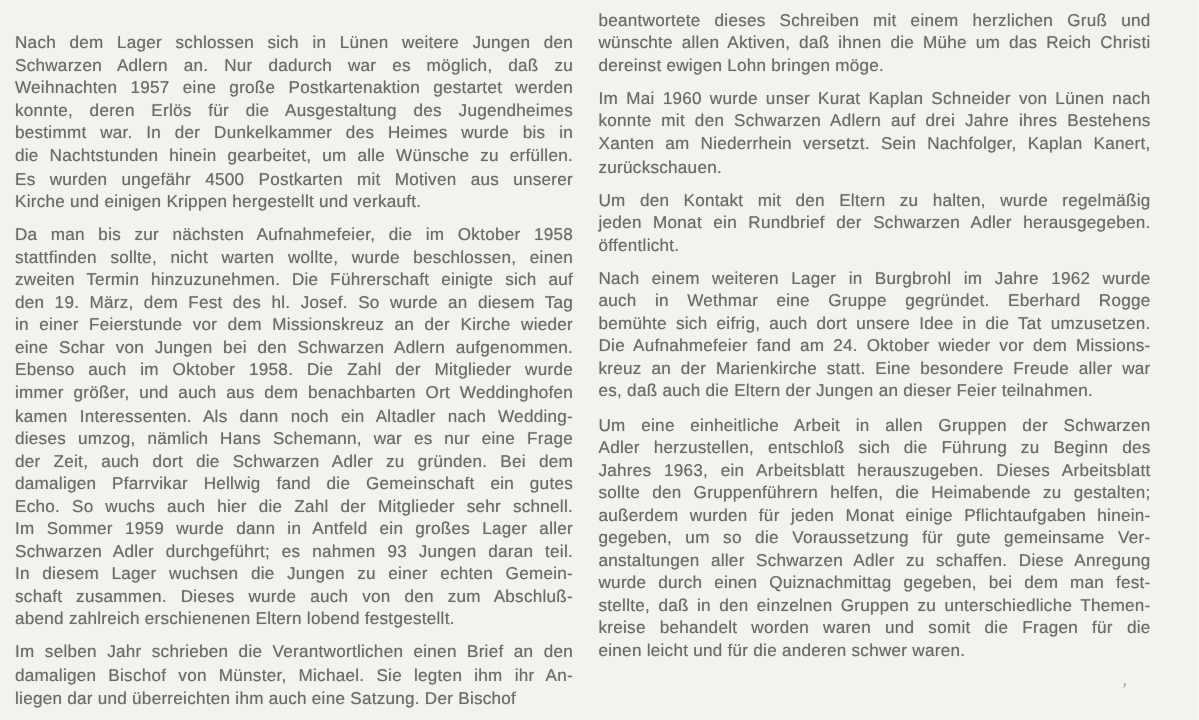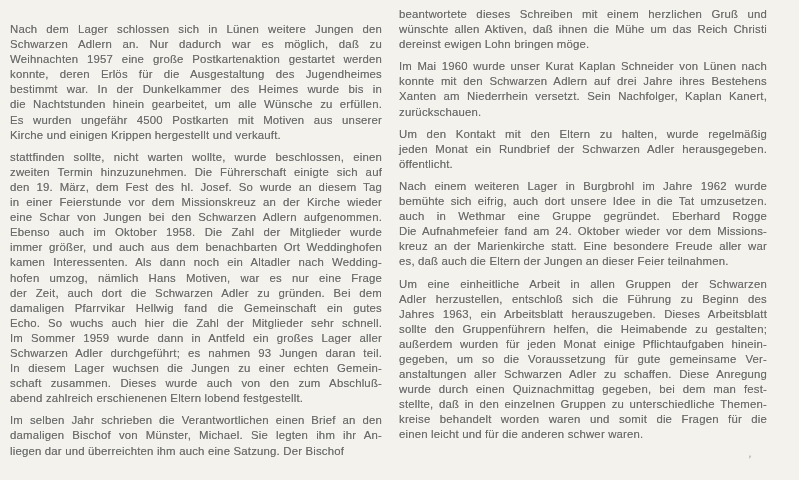--- a/index.html
+++ b/index.html
@@ -66,29 +66,30 @@
         <div class="text-line">Nach dem Lager schlossen sich in Lünen weitere Jungen den</div>
         <div class="text-line">Schwarzen Adlern an. Nur dadurch war es möglich, daß zu</div>
         <div class="text-line">Weihnachten 1957 eine große Postkartenaktion gestartet werden</div>
         <div class="text-line">konnte, deren Erlös für die Ausgestaltung des Jugendheimes</div>
         <div class="text-line">bestimmt war. In der Dunkelkammer des Heimes wurde bis in</div>
         <div class="text-line">die Nachtstunden hinein gearbeitet, um alle Wünsche zu erfüllen.</div>
         <div class="text-line">Es wurden ungefähr 4500 Postkarten mit Motiven aus unserer</div>
         <div class="text-line last-line">Kirche und einigen Krippen hergestellt und verkauft.</div>
       </div>
       <div class="paragraph">
+        <div class="text-line">Da man bis zur nächsten Aufnahmefeier, die im Oktober 1958</div>
         <div class="text-line">stattfinden sollte, nicht warten wollte, wurde beschlossen, einen</div>
         <div class="text-line">zweiten Termin hinzuzunehmen. Die Führerschaft einigte sich auf</div>
         <div class="text-line">den 19. März, dem Fest des hl. Josef. So wurde an diesem Tag</div>
         <div class="text-line">in einer Feierstunde vor dem Missionskreuz an der Kirche wieder</div>
         <div class="text-line">eine Schar von Jungen bei den Schwarzen Adlern aufgenommen.</div>
         <div class="text-line">Ebenso auch im Oktober 1958. Die Zahl der Mitglieder wurde</div>
         <div class="text-line">immer größer, und auch aus dem benachbarten Ort Weddinghofen</div>
         <div class="text-line">kamen Interessenten. Als dann noch ein Altadler nach Wedding-</div>
-        <div class="text-line">hofen umzog, nämlich Hans Motiven, war es nur eine Frage</div>
+        <div class="text-line">dieses umzog, nämlich Hans Schemann, war es nur eine Frage</div>
         <div class="text-line">der Zeit, auch dort die Schwarzen Adler zu gründen. Bei dem</div>
         <div class="text-line">damaligen Pfarrvikar Hellwig fand die Gemeinschaft ein gutes</div>
         <div class="text-line">Echo. So wuchs auch hier die Zahl der Mitglieder sehr schnell.</div>
         <div class="text-line">Im Sommer 1959 wurde dann in Antfeld ein großes Lager aller</div>
         <div class="text-line">Schwarzen Adler durchgeführt; es nahmen 93 Jungen daran teil.</div>
         <div class="text-line">In diesem Lager wuchsen die Jungen zu einer echten Gemein-</div>
         <div class="text-line">schaft zusammen. Dieses wurde auch von den zum Abschluß-</div>
         <div class="text-line last-line">abend zahlreich erschienenen Eltern lobend festgestellt.</div>
       </div>
       <div class="paragraph">
@@ -109,22 +110,22 @@
         <div class="text-line">Xanten am Niederrhein versetzt. Sein Nachfolger, Kaplan Kanert,</div>
         <div class="text-line last-line">zurückschauen.</div>
       </div>
       <div class="paragraph">
         <div class="text-line">Um den Kontakt mit den Eltern zu halten, wurde regelmäßig</div>
         <div class="text-line">jeden Monat ein Rundbrief der Schwarzen Adler herausgegeben.</div>
         <div class="text-line last-line">öffentlicht.</div>
       </div>
       <div class="paragraph">
         <div class="text-line">Nach einem weiteren Lager in Burgbrohl im Jahre 1962 wurde</div>
+        <div class="text-line">auch in Wethmar eine Gruppe gegründet. Eberhard Rogge</div>
         <div class="text-line">bemühte sich eifrig, auch dort unsere Idee in die Tat umzusetzen.</div>
-        <div class="text-line">auch in Wethmar eine Gruppe gegründet. Eberhard Rogge</div>
         <div class="text-line">Die Aufnahmefeier fand am 24. Oktober wieder vor dem Missions-</div>
         <div class="text-line">kreuz an der Marienkirche statt. Eine besondere Freude aller war</div>
         <div class="text-line last-line">es, daß auch die Eltern der Jungen an dieser Feier teilnahmen.</div>
       </div>
       <div class="paragraph">
         <div class="text-line">Um eine einheitliche Arbeit in allen Gruppen der Schwarzen</div>
         <div class="text-line">Adler herzustellen, entschloß sich die Führung zu Beginn des</div>
         <div class="text-line">Jahres 1963, ein Arbeitsblatt herauszugeben. Dieses Arbeitsblatt</div>
         <div class="text-line">sollte den Gruppenführern helfen, die Heimabende zu gestalten;</div>
         <div class="text-line">außerdem wurden für jeden Monat einige Pflichtaufgaben hinein-</div>

